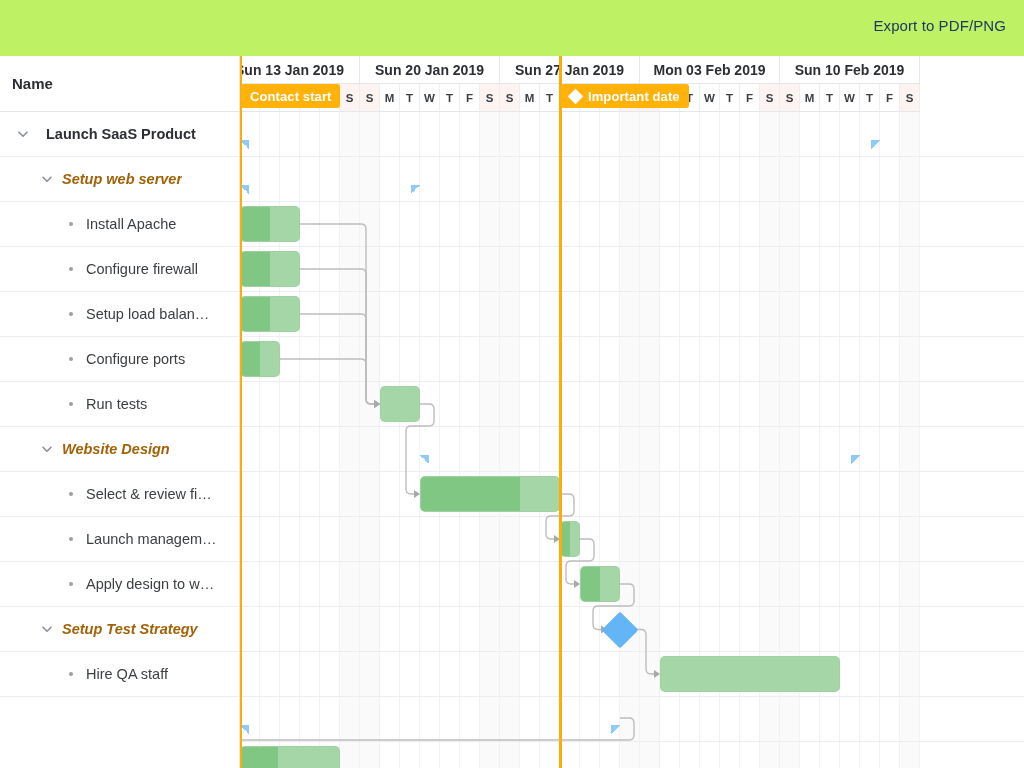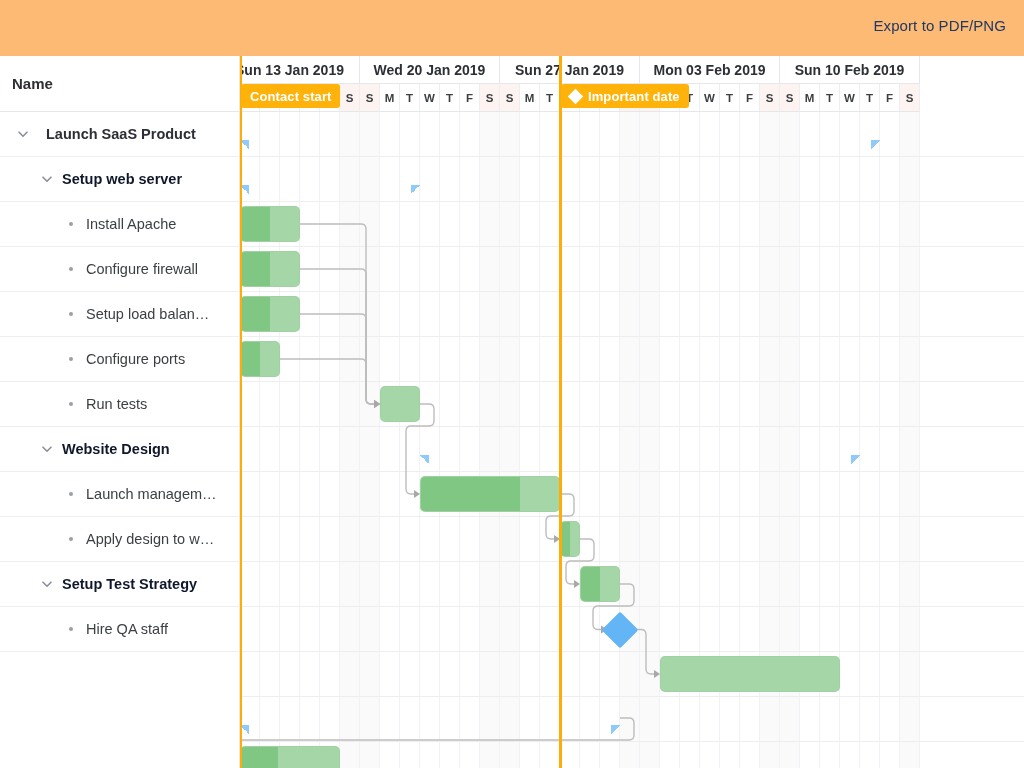--- a/index.html
+++ b/index.html
@@ -8,21 +8,21 @@
     background: #ffffff;
     font-family: "Liberation Sans", sans-serif;
     overflow: hidden;
     color: #33363a;
   }
   #app { position: relative; width: 1024px; height: 768px; }
 
   
   .toolbar {
     position: absolute; left: 0; top: 0; width: 1024px; height: 56px;
-    background: #fdba74;
+    background: #bef264;
   }
   .export-link {
     position: absolute; right: 18px; top: 17px;
     font-size: 15px; color: #1f3864; letter-spacing: .1px;
     text-decoration: none; cursor: pointer; white-space: nowrap;
   }
 
   
   .name-col {
     position: absolute; left: 0; top: 56px; width: 240px; height: 712px;
@@ -50,21 +50,21 @@
     display: flex; align-items: center; justify-content: center;
   }
   .bullet i {
     width: 4px; height: 4px; border-radius: 50%; background: #9aa0a6;
     display: block;
   }
   .nm { overflow: hidden; text-overflow: ellipsis; white-space: nowrap; }
   .lvl0 { padding-left: 14px; }
   .lvl0 .nm { font-weight: 700; color: #2c2f33; margin-left: 8px; }
   .lvl1 { padding-left: 38px; }
-  .lvl1 .nm { font-weight: 700; color: #0f172a; }
+  .lvl1 .nm { font-weight: 700; color: #a16207; font-style: italic; }
   .lvl2 { padding-left: 62px; }
   .lvl2 .nm { font-weight: 400; color: #3c4043; }
 
   
   .timeline {
     position: absolute; left: 240px; top: 56px;
     width: 784px; height: 712px; overflow: hidden; background: #fff;
   }
   .tl-head { position: relative; height: 56px; }
   .wk-row { position: absolute; left: 0; top: 0; height: 28px; }
@@ -187,20 +187,26 @@
             <svg width="14" height="14" viewBox="0 0 14 14">
               <path d="M3 5.2 L7 9.2 L11 5.2" fill="none" stroke="#8a9099" stroke-width="1.6" stroke-linecap="round" stroke-linejoin="round"></path>
             </svg>
           </div>
           <span class="nm">Website Design</span>
         </div>
         <div class="name-row lvl2">
           <div class="bullet">
             <i></i>
           </div>
+          <span class="nm">Select &amp; review fi…</span>
+        </div>
+        <div class="name-row lvl2">
+          <div class="bullet">
+            <i></i>
+          </div>
           <span class="nm">Launch managem…</span>
         </div>
         <div class="name-row lvl2">
           <div class="bullet">
             <i></i>
           </div>
           <span class="nm">Apply design to w…</span>
         </div>
         <div class="name-row lvl1">
           <div class="twisty">
@@ -216,21 +222,21 @@
           </div>
           <span class="nm">Hire QA staff</span>
         </div>
       </div>
   </div>
 
   <div class="timeline">
     <div class="tl-head">
       <div class="wk-row" id="wk-row">
           <div class="wk" style="left: -20px; width: 140px;">Sun 13 Jan 2019</div>
-          <div class="wk" style="left: 120px; width: 140px;">Wed 20 Jan 2019</div>
+          <div class="wk" style="left: 120px; width: 140px;">Sun 20 Jan 2019</div>
           <div class="wk" style="left: 260px; width: 140px;">Sun 27 Jan 2019</div>
           <div class="wk" style="left: 400px; width: 140px;">Mon 03 Feb 2019</div>
           <div class="wk" style="left: 540px; width: 140px;">Sun 10 Feb 2019</div>
         </div>
       <div class="day-row" id="day-row">
           <div class="day" style="left: 0px;">M</div>
           <div class="day" style="left: 20px;">T</div>
           <div class="day" style="left: 40px;">W</div>
           <div class="day" style="left: 60px;">T</div>
           <div class="day" style="left: 80px;">F</div>

